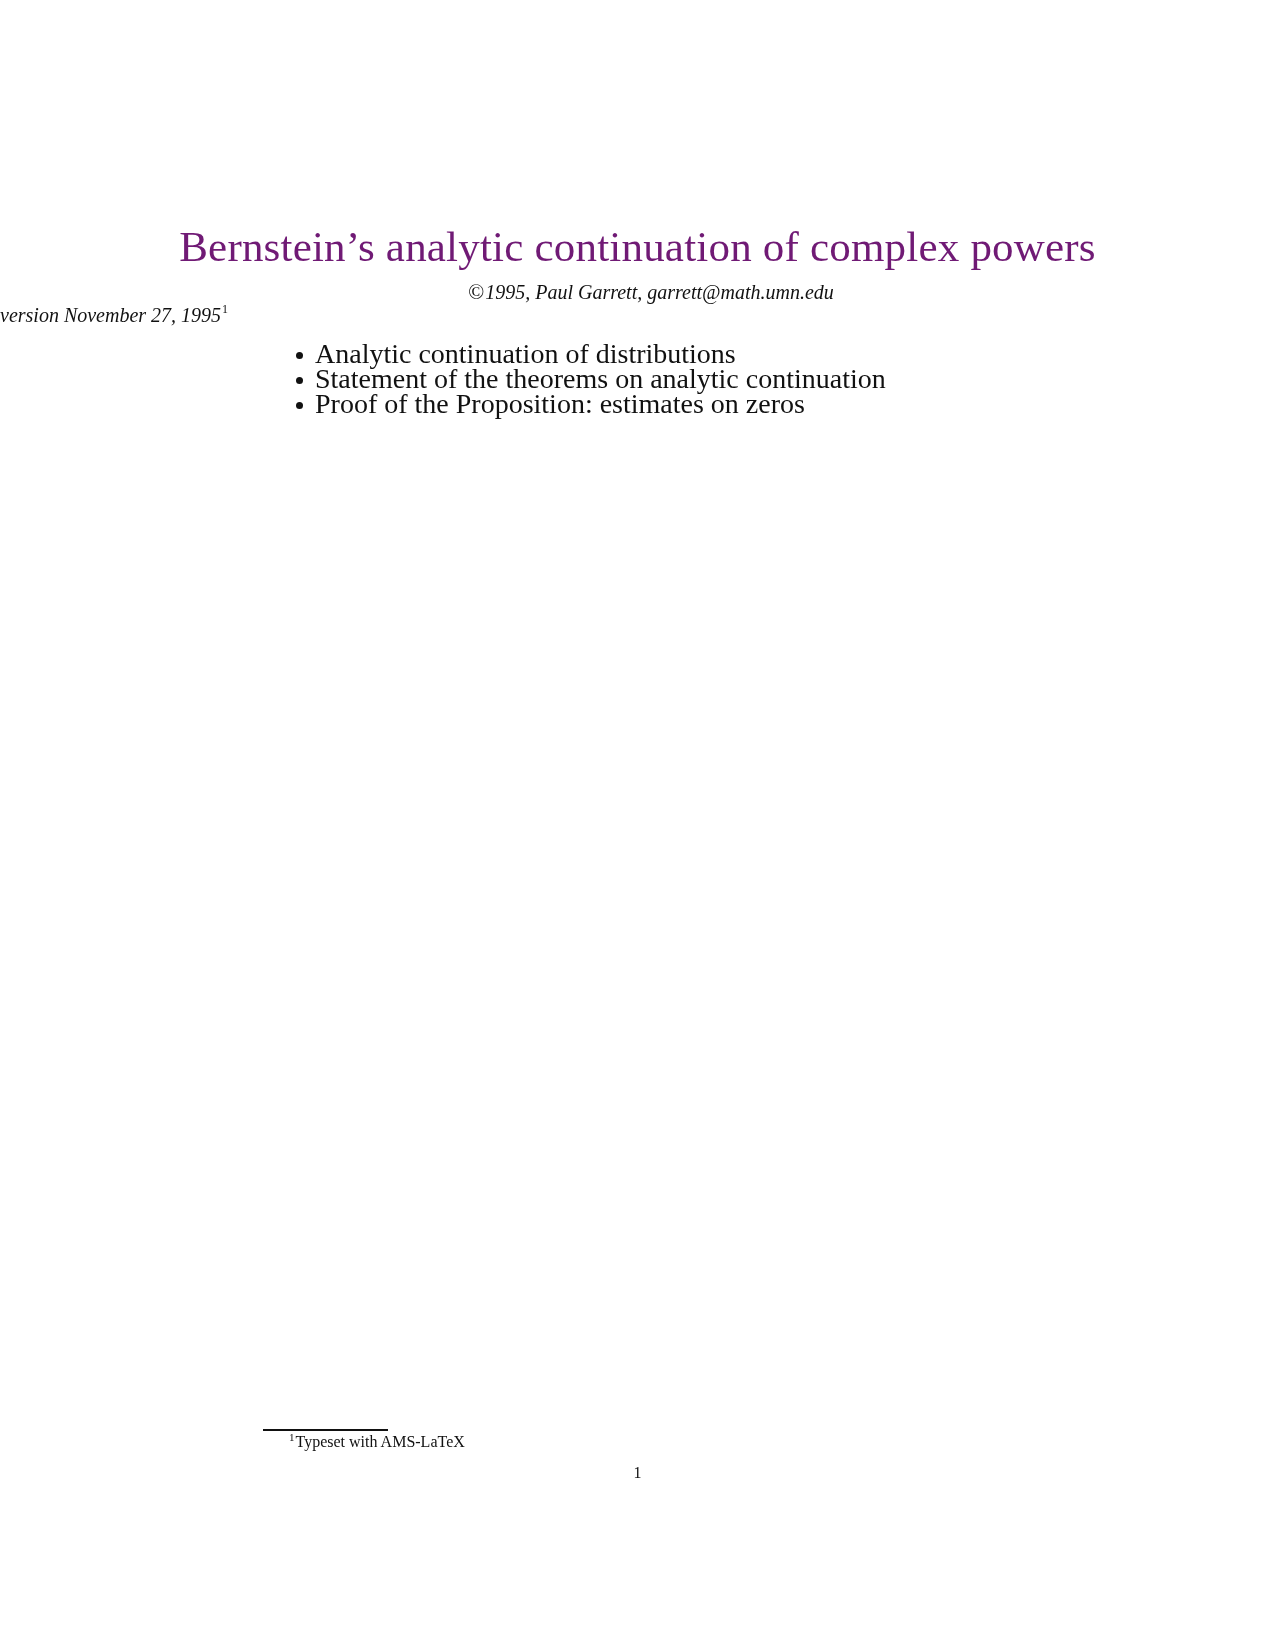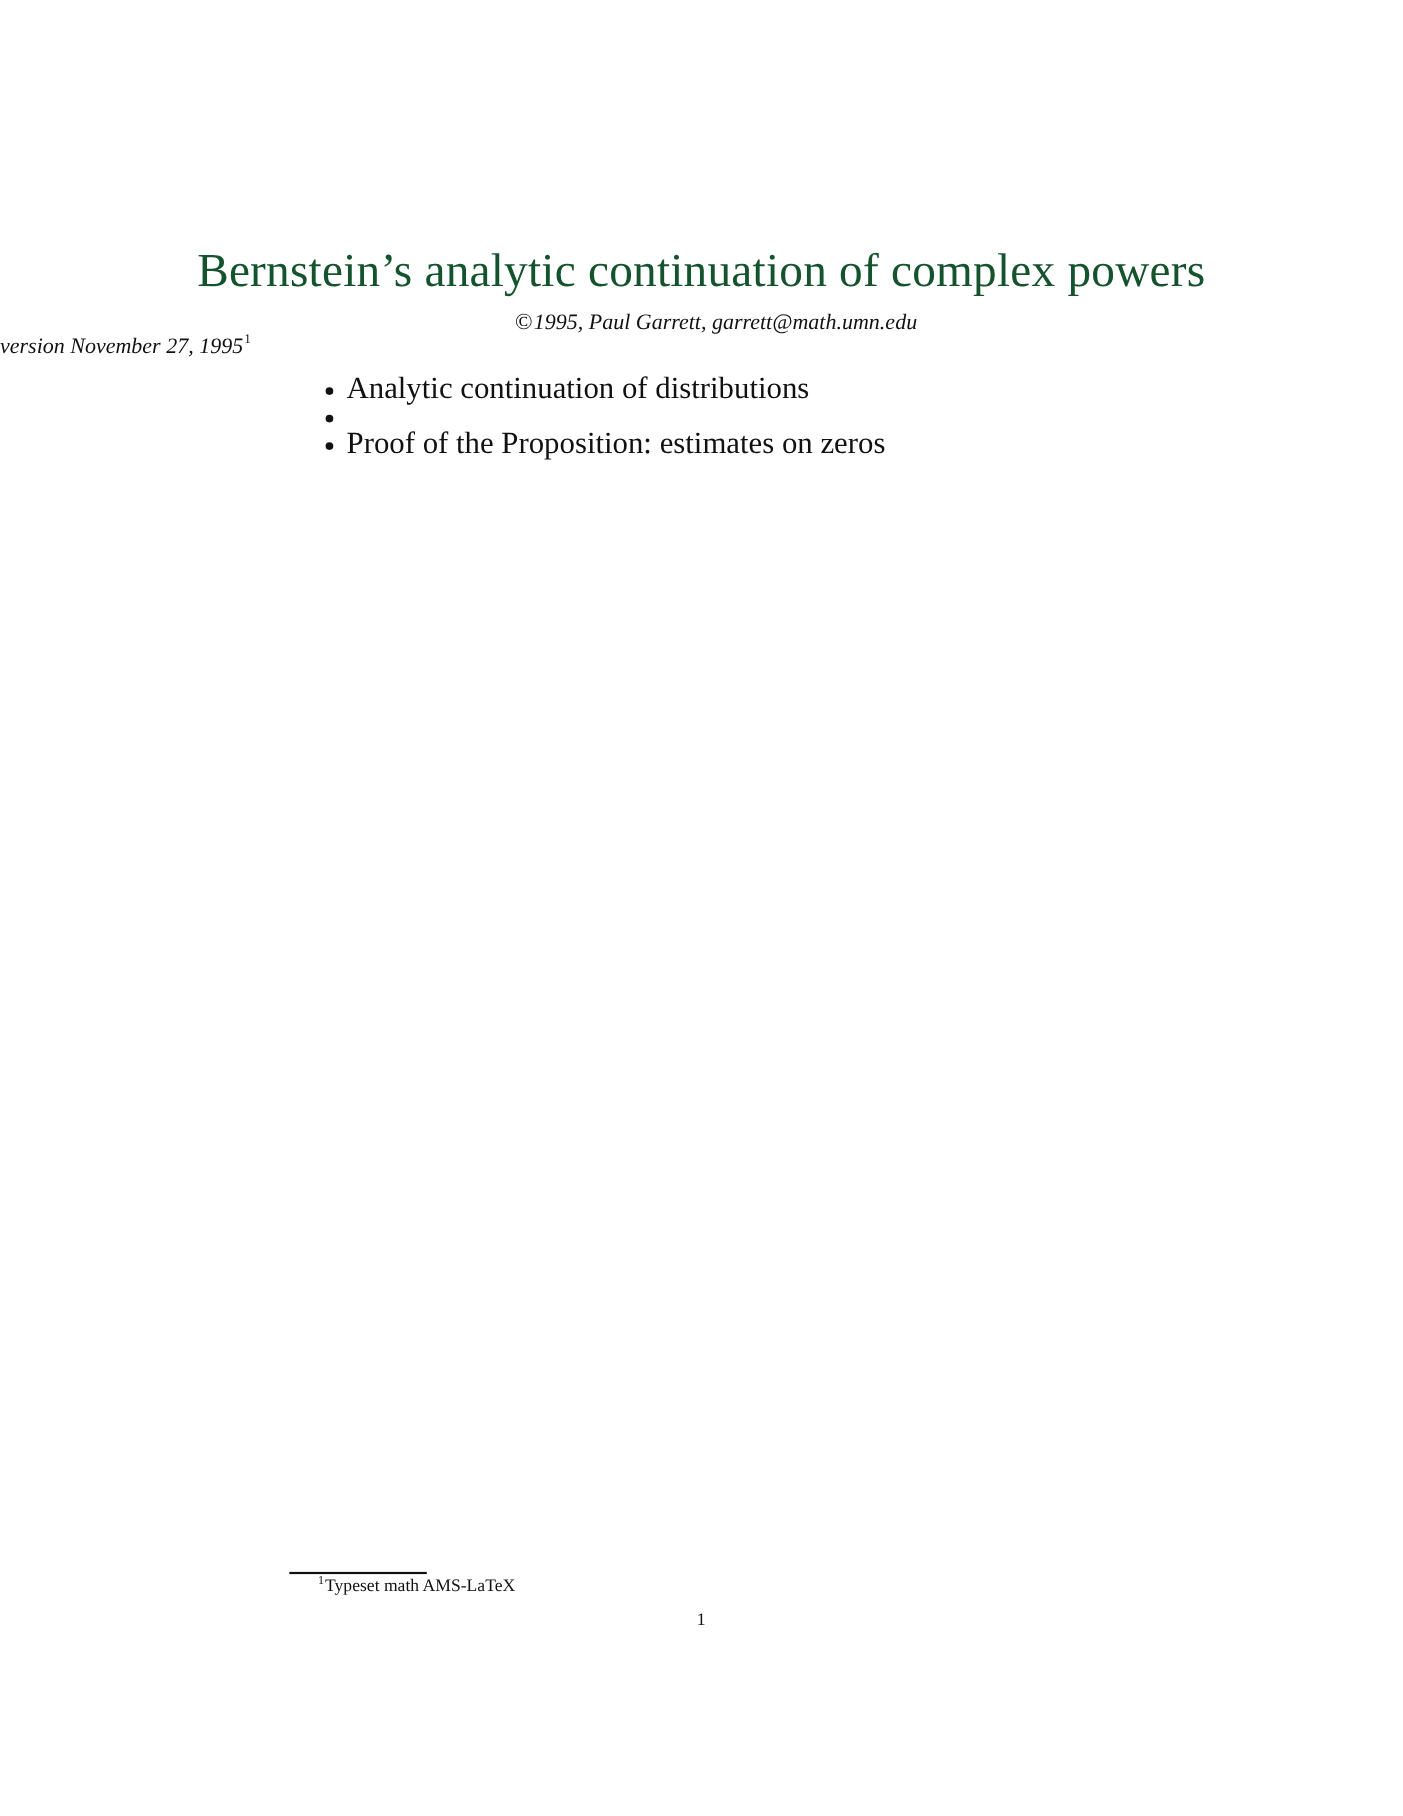--- a/index.html
+++ b/index.html
@@ -26,21 +26,21 @@
       position: absolute;
       left: 0;
       width: 1275px;
       top: 222px;
       text-align: center;
       font-family: "Liberation Serif", "DejaVu Serif", serif;
       font-size: 43px;
       line-height: 50px;
       font-weight: normal;
       letter-spacing: 0.2px;
-      color: #14532d;
+      color: #701a75;
       margin: 0;
       white-space: nowrap;
     }
     .byline {
       position: absolute;
       left: 16px;
       width: 1270px;
       top: 281px;
       text-align: center;
       font-family: "Liberation Serif", "DejaVu Serif", serif;
@@ -149,28 +149,29 @@
     <span>version November 27, 1995</span><sup class="fnmark">1</sup>
   </div>
 
   <ul class="toc">
     <li>
       <span class="bullet"></span>
       <span>Analytic continuation of distributions</span>
     </li>
     <li>
       <span class="bullet"></span>
+      <span>Statement of the theorems on analytic continuation</span>
     </li>
     <li>
       <span class="bullet"></span>
       <span>Proof of the Proposition: estimates on zeros</span>
     </li>
   </ul>
 
   <div class="footnote-rule"></div>
 
   <div class="footnote">
-    <span class="fn-sup">1</span><span>Typeset math AMS-LaTeX</span>
+    <span class="fn-sup">1</span><span>Typeset with AMS-LaTeX</span>
   </div>
 
   <div class="page-number">1</div>
 
 </div>
 
 </body></html>

